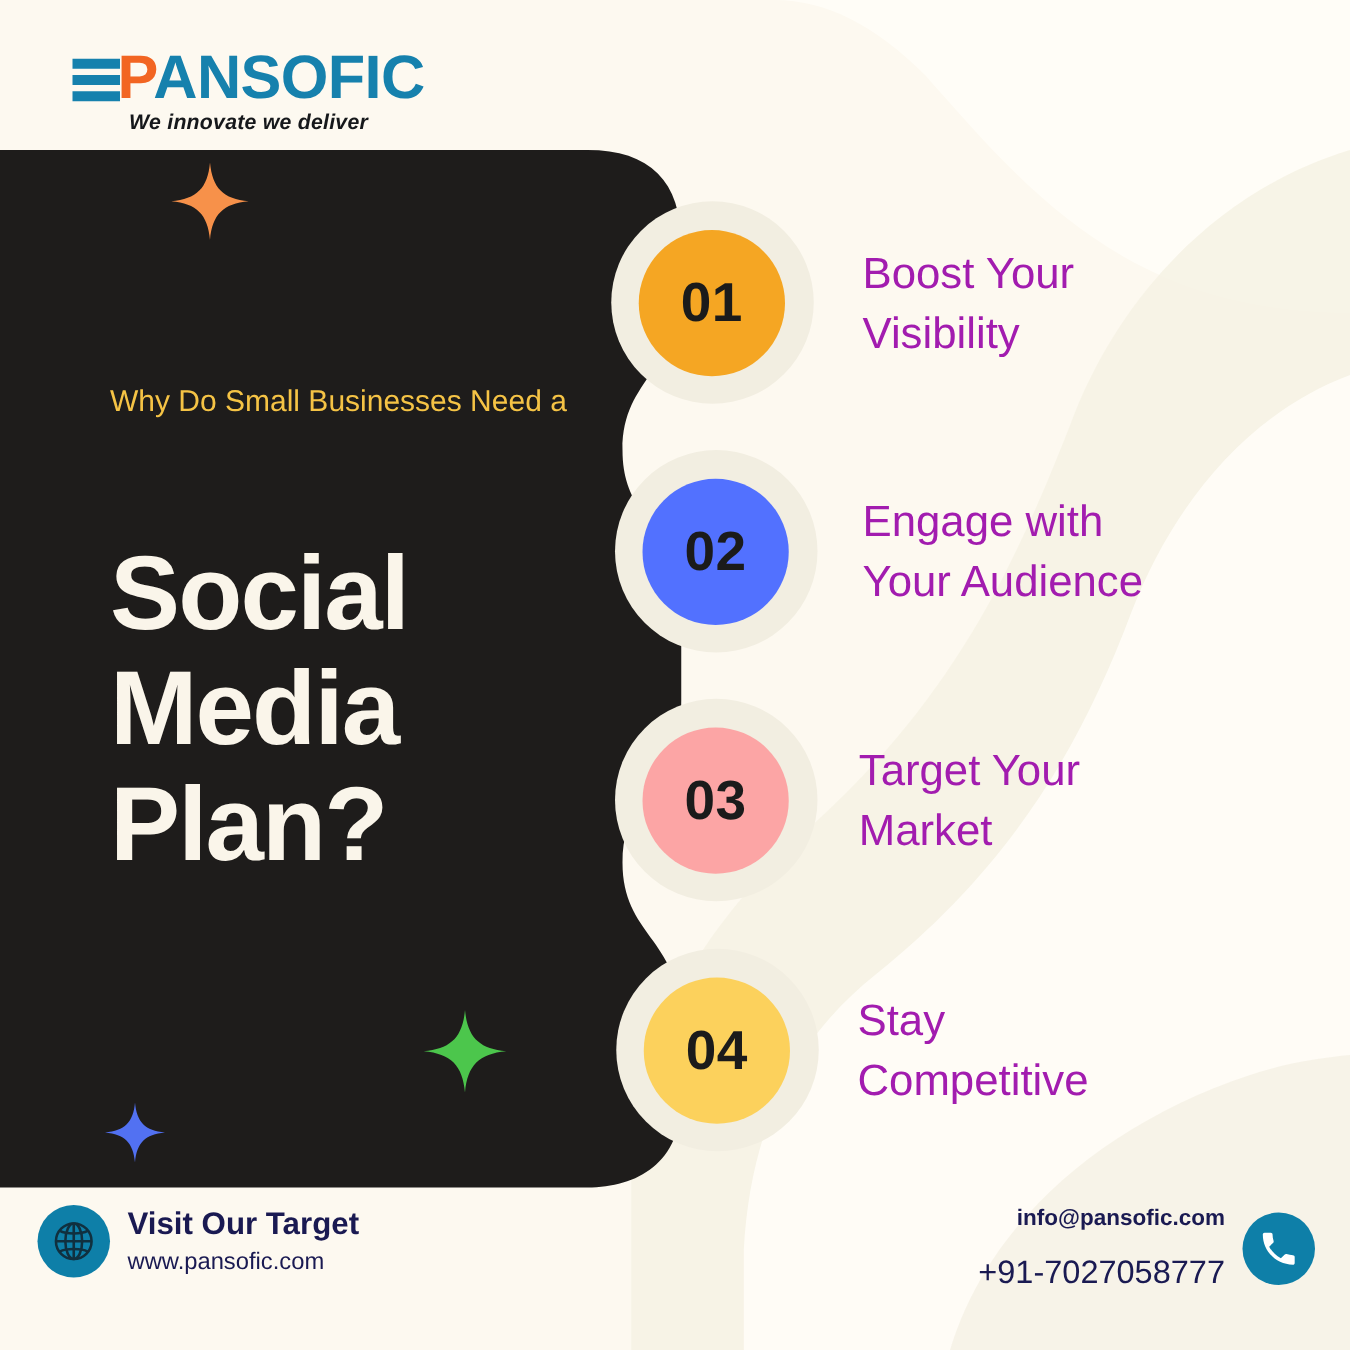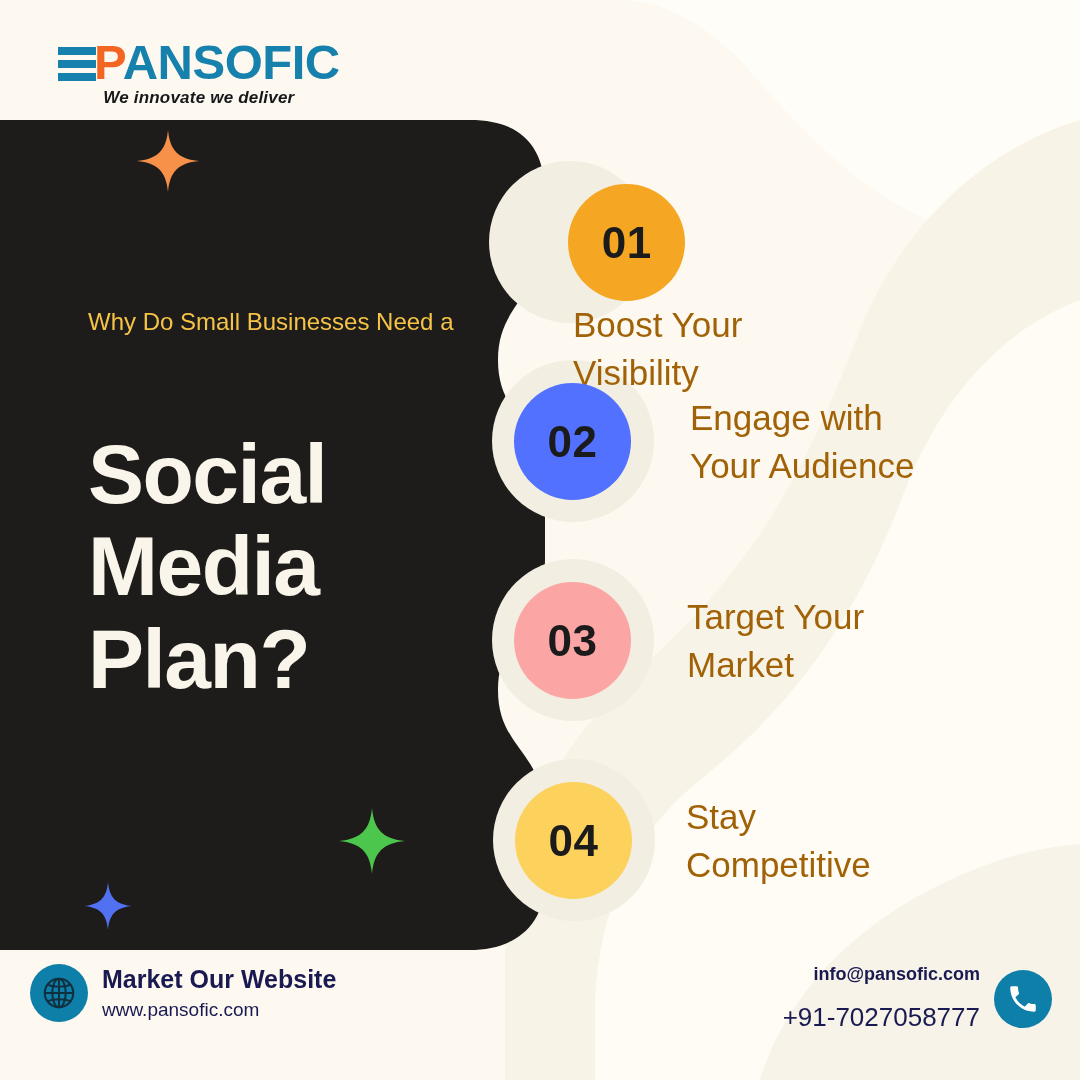--- a/index.html
+++ b/index.html
@@ -133,21 +133,21 @@
   }
   .circle span {
     font-size: 44px;
     font-weight: 700;
     color: #1B1B1B;
     letter-spacing: 0.5px;
   }
   .step-label {
     font-size: 35px;
     line-height: 1.36;
-    color: #a16207;
+    color: #a21caf;
     font-weight: 400;
     white-space: pre-line;
   }
 
   
   .footer {
     position: absolute;
     left: 0;
     top: 950px;
     width: 1080px;
@@ -281,21 +281,21 @@
   </svg>
   <svg class="sparkle" style="left:339px; top:808px; width:66px; height:66px;" viewBox="0 0 100 100" xmlns="http://www.w3.org/2000/svg" aria-hidden="true">
     <path d="M50 0 C 53 33 67 47 100 50 C 67 53 53 67 50 100 C 47 67 33 53 0 50 C 33 47 47 33 50 0 Z" fill="#4CC64C"></path>
   </svg>
   <svg class="sparkle" style="left:84px; top:882px; width:48px; height:48px;" viewBox="0 0 100 100" xmlns="http://www.w3.org/2000/svg" aria-hidden="true">
     <path d="M50 0 C 53 33 67 47 100 50 C 67 53 53 67 50 100 C 47 67 33 53 0 50 C 33 47 47 33 50 0 Z" fill="#5271F2"></path>
   </svg>
 
   <div class="steps">
 
-    <div class="step" style="left:511px; top:184px;flex-direction:column;">
+    <div class="step" style="left:511px; top:184px;">
       <div class="circle" style="background:#F5A623;">
         <span>01</span>
       </div>
       <div class="step-label" style="margin-left:62px;">Boost Your
 Visibility</div>
     </div>
 
     <div class="step" style="left:514px; top:383px;">
       <div class="circle" style="background:#5271FF;">
         <span>02</span>
@@ -329,21 +329,21 @@
         <svg width="38" height="38" viewBox="0 0 48 48" xmlns="http://www.w3.org/2000/svg" aria-hidden="true">
           <circle cx="24" cy="24" r="18" fill="none" stroke="#10303F" stroke-width="2.6"></circle>
           <ellipse cx="24" cy="24" rx="8.5" ry="18" fill="none" stroke="#10303F" stroke-width="2.6"></ellipse>
           <line x1="6" y1="24" x2="42" y2="24" stroke="#10303F" stroke-width="2.6"></line>
           <path d="M10 13.5 C 16 17 32 17 38 13.5" fill="none" stroke="#10303F" stroke-width="2.4"></path>
           <path d="M10 34.5 C 16 31 32 31 38 34.5" fill="none" stroke="#10303F" stroke-width="2.4"></path>
           <line x1="24" y1="6" x2="24" y2="42" stroke="#10303F" stroke-width="2.6"></line>
         </svg>
       </div>
       <div class="txt">
-        <div class="foot-title">Market Our Website</div>
+        <div class="foot-title">Visit Our Target</div>
         <div class="foot-sub">www.pansofic.com</div>
       </div>
     </div>
 
     <div class="foot-right">
       <div class="txt">
         <div class="foot-email">info@pansofic.com</div>
         <div class="foot-phone">+91-7027058777</div>
       </div>
       <div class="icon-circle">

